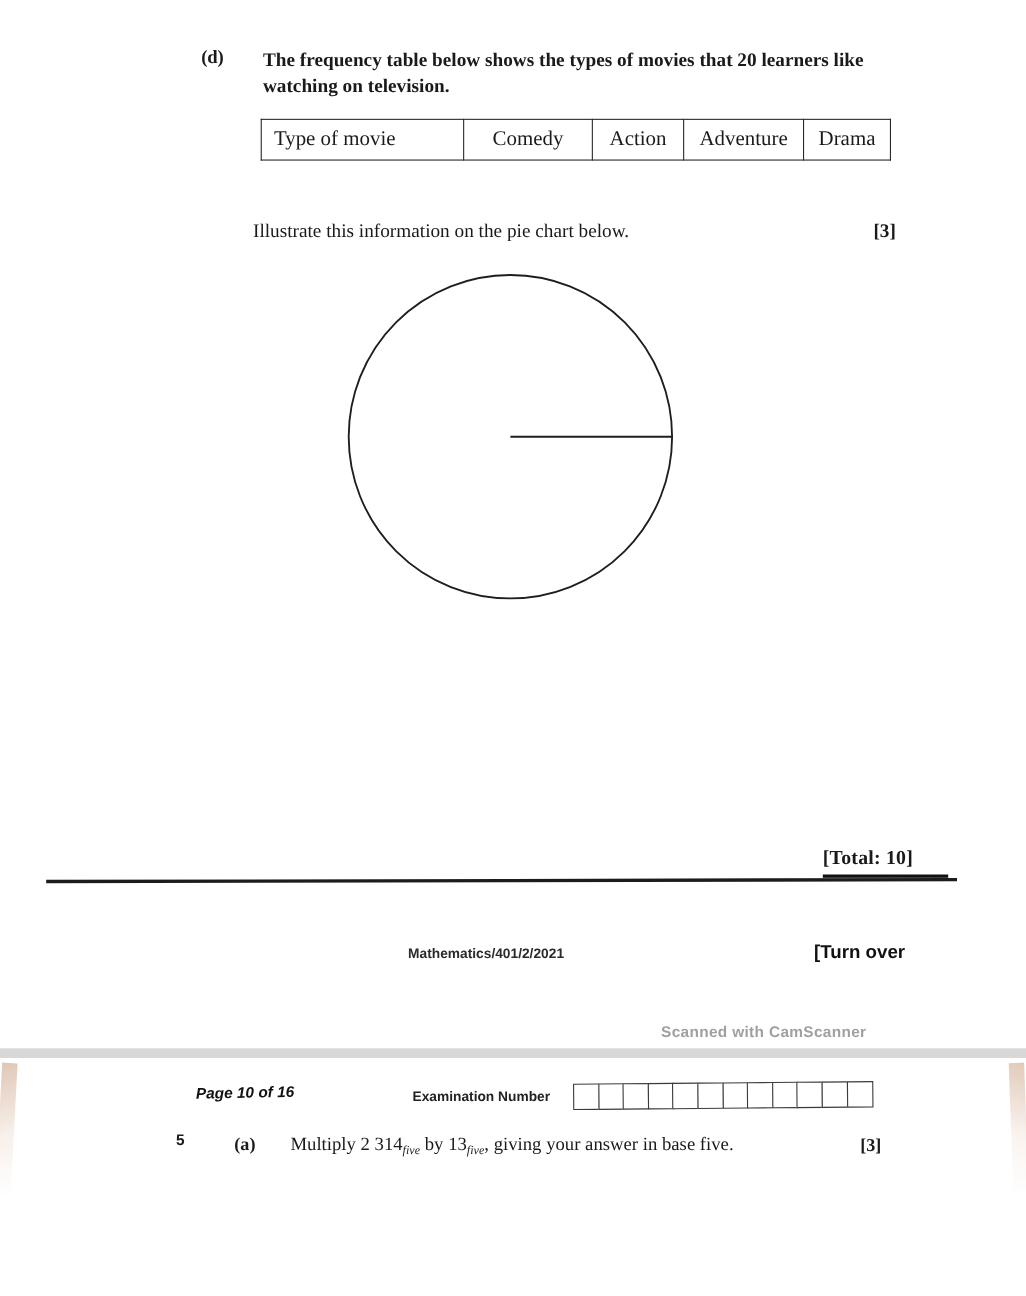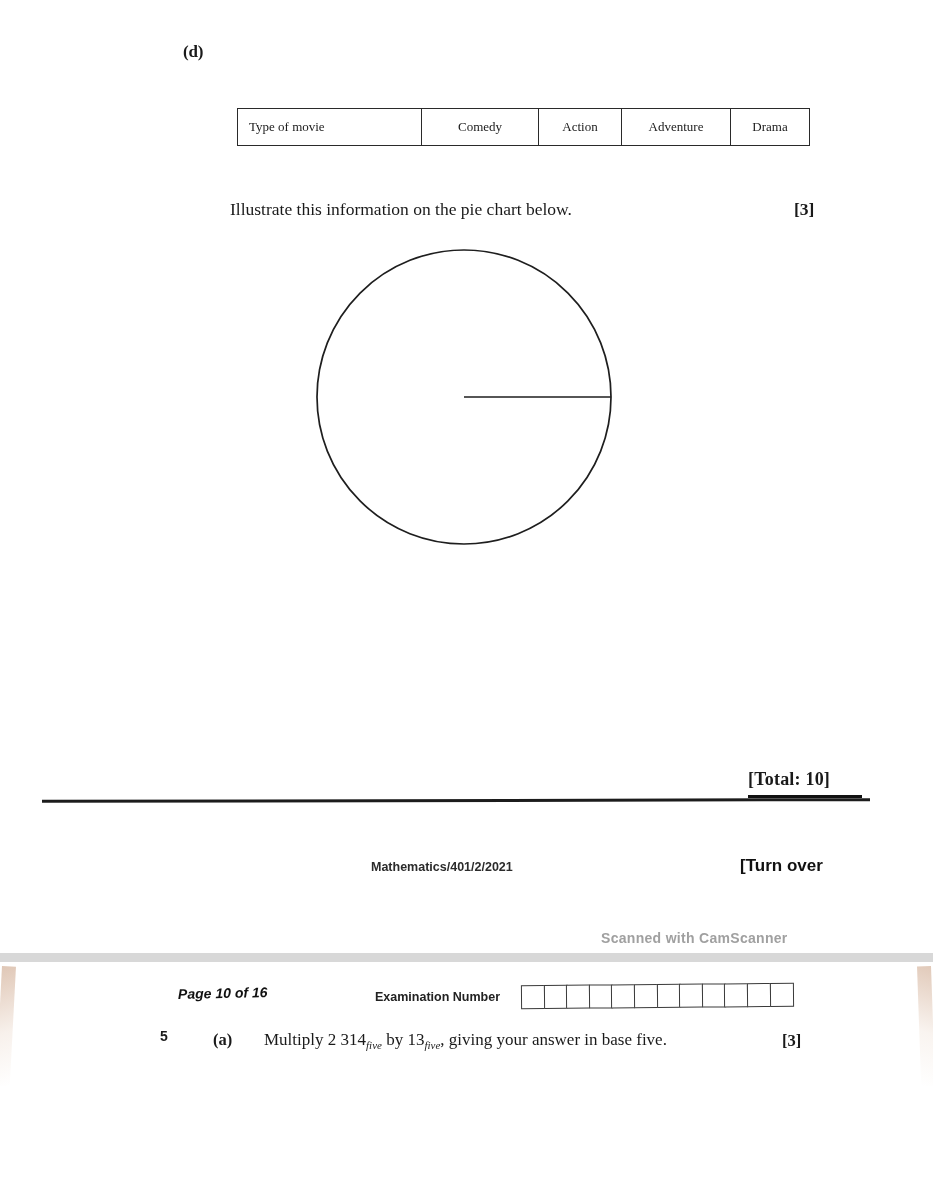--- a/index.html
+++ b/index.html
@@ -70,21 +70,21 @@
   }
   #qd-letter { left: 183px; top: 42px; }
   #qd-text   { left: 239px; top: 42px; width: 560px; }
 
   
   #freq-table {
     position: absolute;
     left: 237px;
     top: 108px;
     border-collapse: collapse;
-    font-size: 13px;
+    font-size: 19px;
     background: #ffffff;
   }
   #freq-table td, #freq-table th {
     border: 1.6px solid #2a2a2a;
     padding: 5px 8px;
     font-weight: 500;
     text-align: center;
     height: 26px;
     white-space: nowrap;
   }
@@ -239,20 +239,21 @@
 
 <div id="page">
 
   <div class="scan-page-top"></div>
   <div class="scan-gap"></div>
   <div class="scan-page-bottom"></div>
   <div class="edge-artifact-left"></div>
   <div class="edge-artifact-right"></div>
 
   <div class="q-letter" id="qd-letter">(d)</div>
+  <div class="q-body" id="qd-text">The frequency table below shows the types of movies that 20 learners like watching on television.</div>
 
   <table id="freq-table">
     <tbody>
         <tr>
       <td class="rowlabel">Type of movie</td>
       <td class="c-comedy">Comedy</td>
       <td class="c-action">Action</td>
       <td class="c-adventure">Adventure</td>
       <td class="c-drama">Drama</td>
     </tr>

